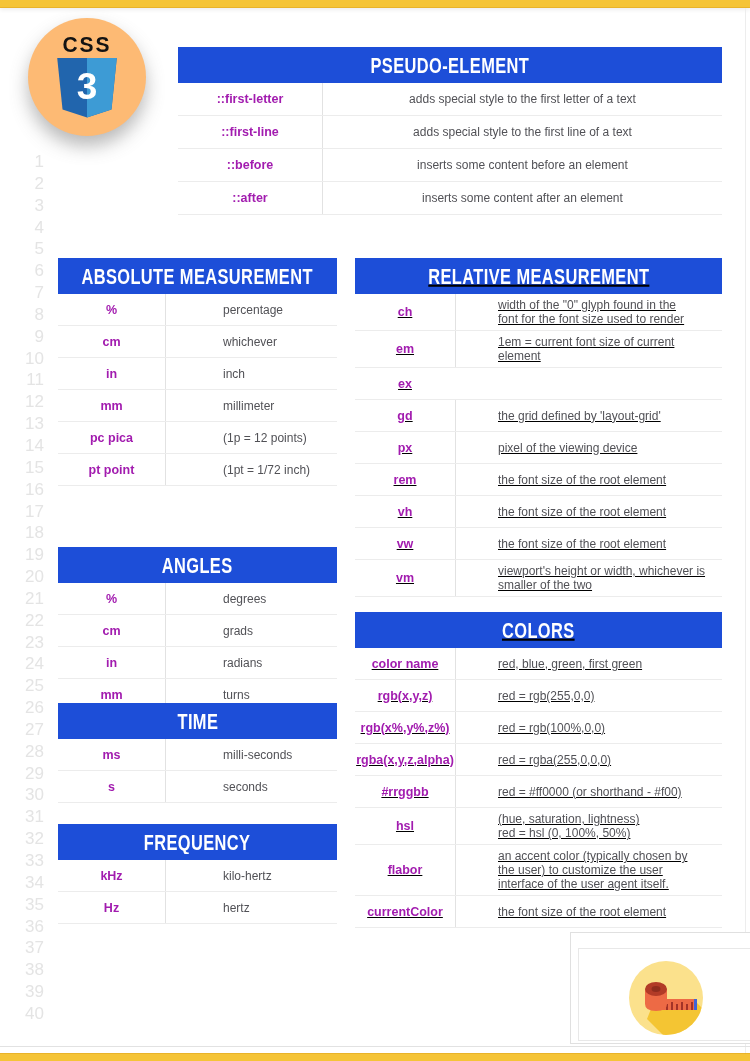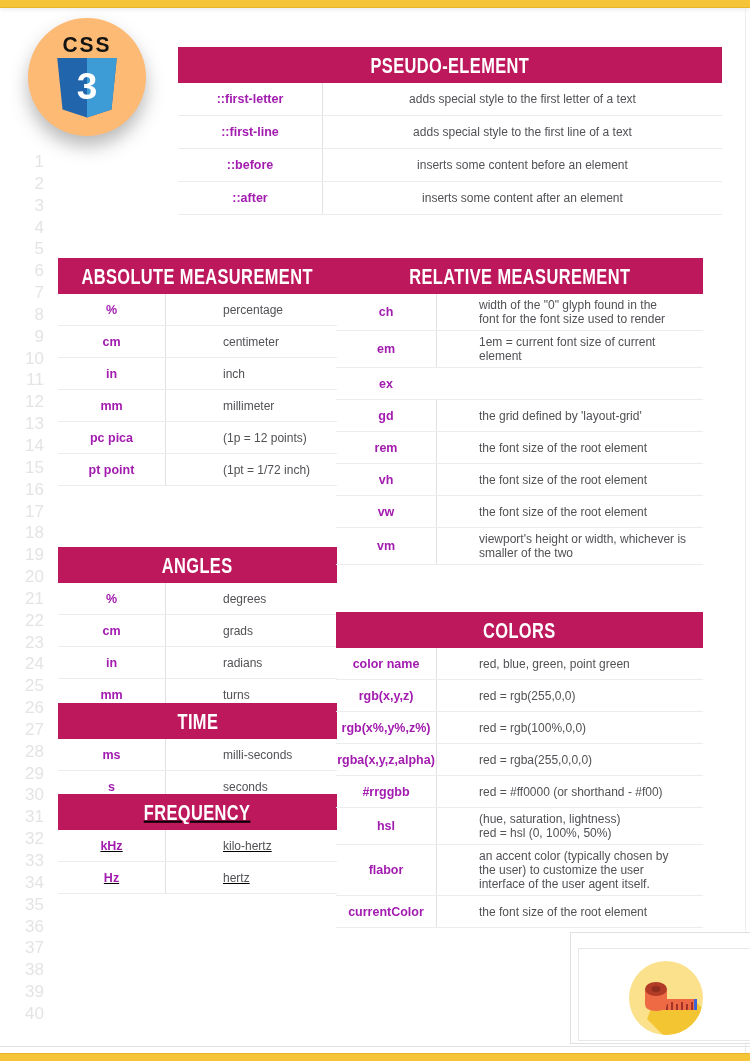--- a/index.html
+++ b/index.html
@@ -44,21 +44,21 @@
   
   .line-numbers {
     position: absolute; left: 0; top: 151px; width: 44px;
     text-align: right; color: #e4e4e4; font-size: 17px;
   }
   .line-numbers div { height: 21.85px; line-height: 21.85px; }
 
   
   .section { position: absolute; }
   .sec-header {
-    height: 36px; background: #be185d;
+    height: 36px; background: #1d4ed8;
     display: flex; align-items: center; justify-content: center;
   }
   .sec-header span {
     color: #ffffff; font-weight: bold; font-size: 20px;
     white-space: nowrap; transform: scaleX(0.82) scaleY(1.08);
     letter-spacing: 0.5px;
   }
   .rows { width: 100%; }
   .row {
     display: flex; align-items: stretch;
@@ -83,24 +83,24 @@
   .sec-pseudo .term { width: 144px; }
   .sec-pseudo .desc { justify-content: center; text-align: center; padding-left: 8px; }
 
   
   .col-left { left: 58px; width: 279px; }
   .col-left .term { width: 107px; }
   .col-left .desc { padding-left: 57px; }
   .sec-absolute  { top: 258px; }
   .sec-angles    { top: 511px; margin-top: 36px; }
   .sec-time      { top: 703px; }
-  .sec-frequency { top: 794px; text-decoration: underline; }
-
-  
-  .col-right { left: 336px; width: 367px; }
+  .sec-frequency { top: 824px; }
+
+  
+  .col-right { left: 355px; width: 367px; text-decoration: underline; }
   .col-right .term { width: 100px; }
   .col-right .desc { padding-left: 42px; }
   .sec-relative { top: 258px; }
   .sec-colors   { top: 612px; }
 
   
   .corner-card-outer {
     position: absolute; left: 570px; top: 932px; width: 182px; height: 112px;
     background: #ffffff; border: 1px solid #e0e0e0; border-right: none;
   }
@@ -205,21 +205,21 @@
     </div>
     <div class="rows">
 
         <div class="row">
           <div class="term">%</div>
           <div class="desc">percentage</div>
         </div>
 
         <div class="row">
           <div class="term">cm</div>
-          <div class="desc">centimeter</div>
+          <div class="desc">whichever</div>
         </div>
 
         <div class="row">
           <div class="term">in</div>
           <div class="desc">inch</div>
         </div>
 
         <div class="row">
           <div class="term">mm</div>
           <div class="desc">millimeter</div>
@@ -320,20 +320,24 @@
 
         <div class="row">
           <div class="term">ex</div>
         </div>
 
         <div class="row">
           <div class="term">gd</div>
           <div class="desc">the grid defined by 'layout-grid'</div>
         </div>
 
+        <div class="row">
+          <div class="term">px</div>
+          <div class="desc">pixel of the viewing device</div>
+        </div>
 
         <div class="row">
           <div class="term">rem</div>
           <div class="desc">the font size of the root element</div>
         </div>
 
         <div class="row">
           <div class="term">vh</div>
           <div class="desc">the font size of the root element</div>
         </div>
@@ -352,21 +356,21 @@
   </div>
 
   <div class="section col-right sec-colors">
     <div class="sec-header">
       <span>COLORS</span>
     </div>
     <div class="rows">
 
         <div class="row">
           <div class="term">color name</div>
-          <div class="desc">red, blue, green, point green</div>
+          <div class="desc">red, blue, green, first green</div>
         </div>
 
         <div class="row">
           <div class="term">rgb(x,y,z)</div>
           <div class="desc">red = rgb(255,0,0)</div>
         </div>
 
         <div class="row">
           <div class="term">rgb(x%,y%,z%)</div>
           <div class="desc">red = rgb(100%,0,0)</div>

